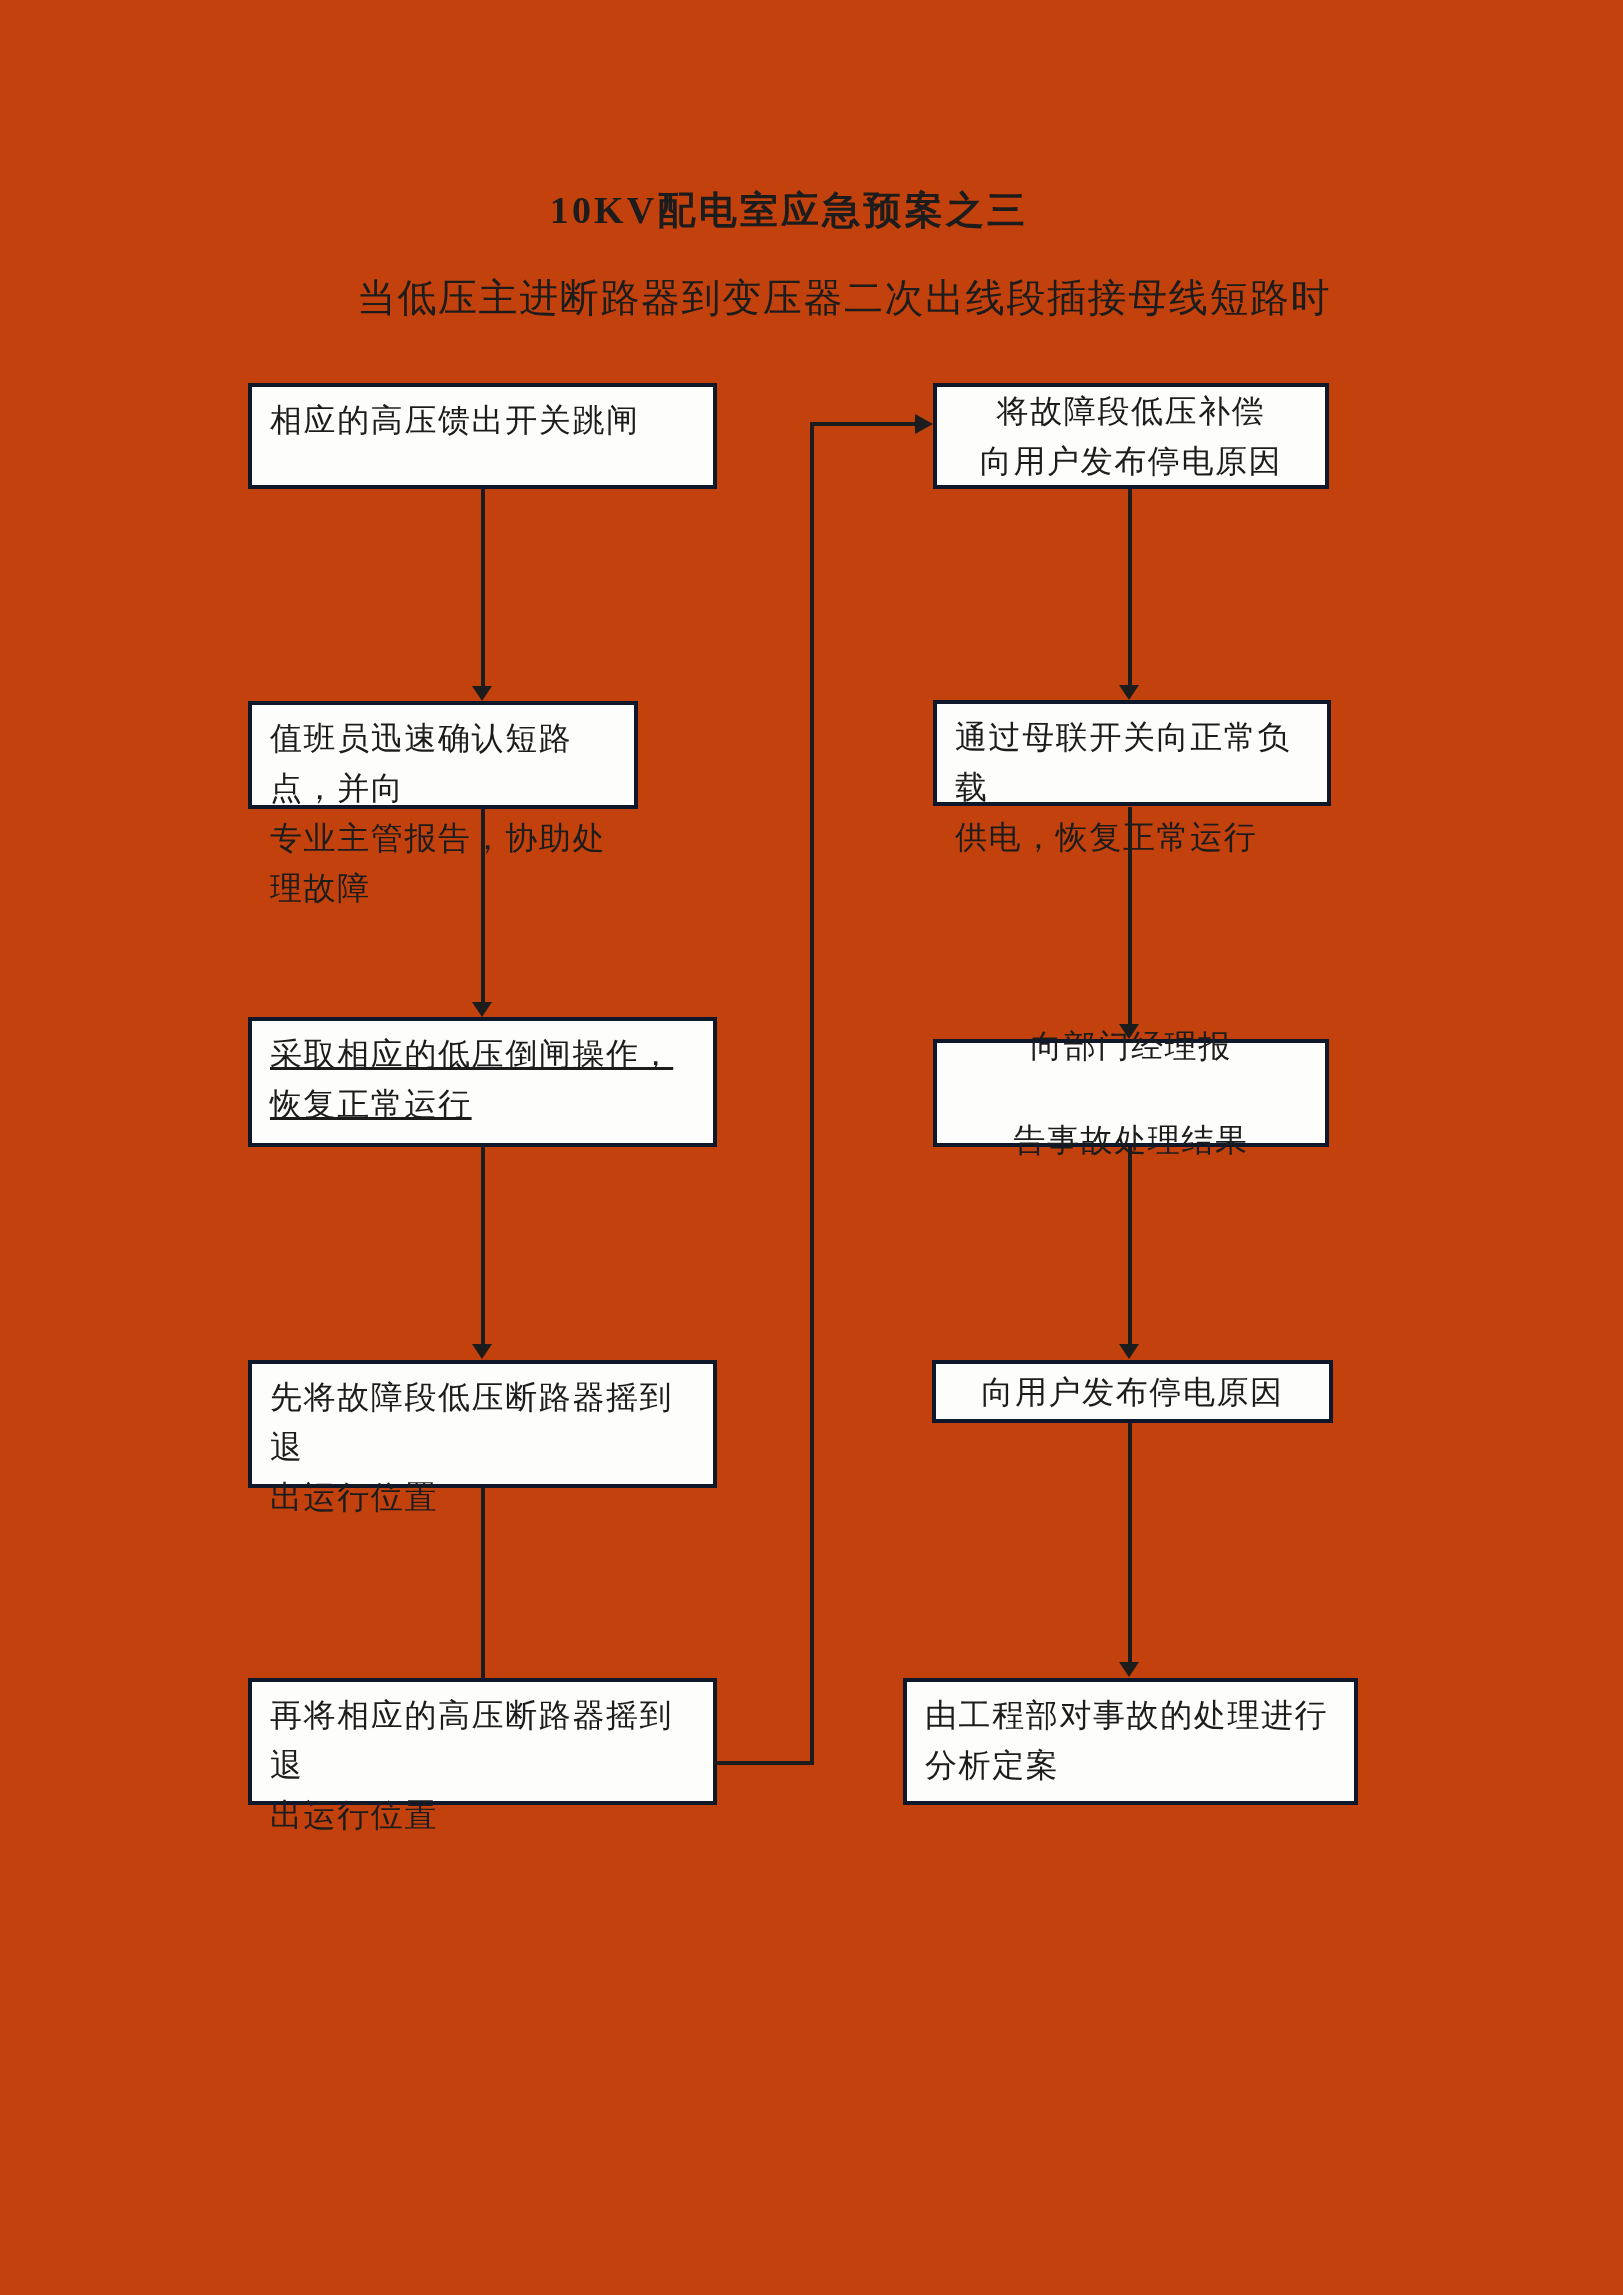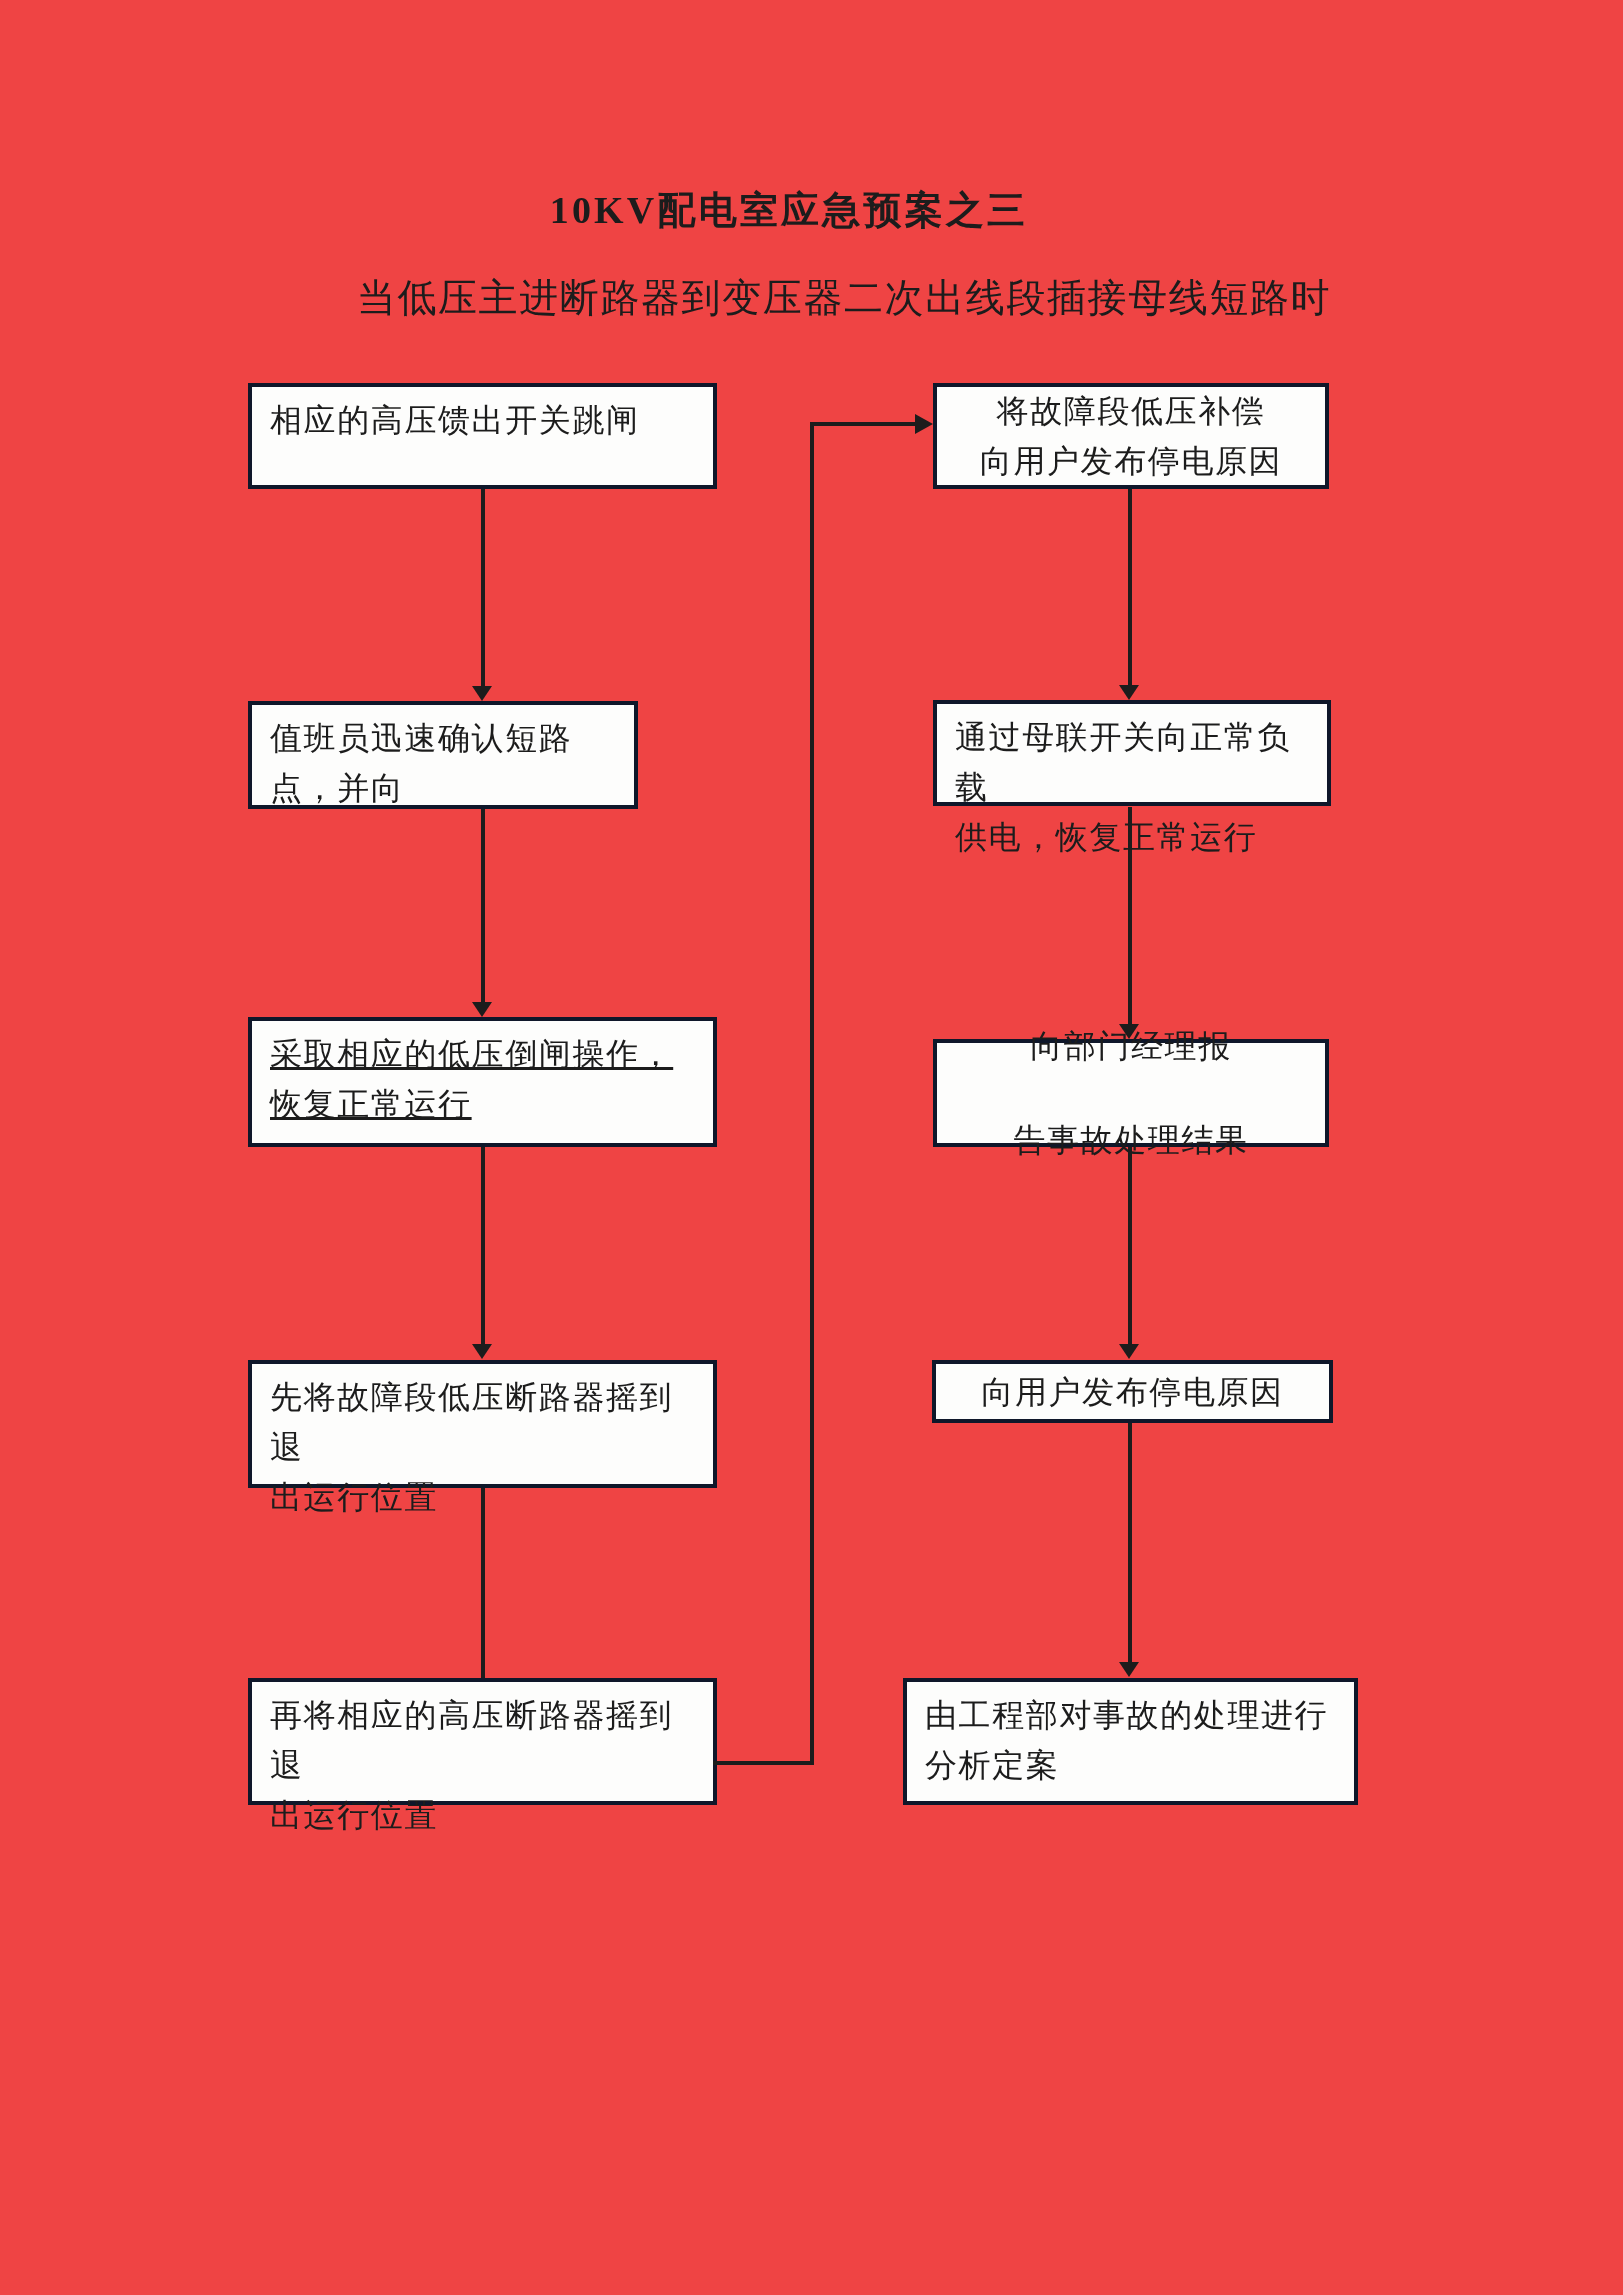--- a/index.html
+++ b/index.html
@@ -1,20 +1,20 @@
 <!DOCTYPE html>
 <html style="font-size:13px"><head>
 <meta charset="utf-8">
 <style>
   html,body { margin:0; padding:0; background:#e8e8e6; }
   .page {
     position:relative;
     width:1623px; height:2295px;
     margin:0 auto;
-    background:#ef4444;
+    background:#c2410c;
     font-family:"Liberation Serif","DejaVu Serif",serif;
     color:#1c1c1c;
     overflow:hidden;
   }
   .title {
     position:absolute; top:185px; left:789px;
     transform:translateX(-50%);
     font-size:38px; font-weight:bold; letter-spacing:3.2px;
     white-space:nowrap;
   }
@@ -62,20 +62,21 @@
 
   <div class="title">10KV配电室应急预案之三</div>
   <div class="subtitle">当低压主进断路器到变压器二次出线段插接母线短路时</div>
 
   <div class="box" style="left:248px; top:383px; width:469px; height:106px;">
     <span class="ln">相应的高压馈出开关跳闸</span>
   </div>
 
   <div class="box" style="left:248px; top:701px; width:390px; height:108px;">
     <span class="ln">值班员迅速确认短路点，并向</span>
+    <span class="ln">专业主管报告，协助处理故障</span>
   </div>
 
   <div class="box" style="left:248px; top:1017px; width:469px; height:130px;text-decoration:underline;">
     <span class="ln">采取相应的低压倒闸操作，</span>
     <span class="ln">恢复正常运行</span>
   </div>
 
   <div class="box" style="left:248px; top:1360px; width:469px; height:128px;">
     <span class="ln">先将故障段低压断路器摇到退</span>
     <span class="ln">出运行位置</span>

